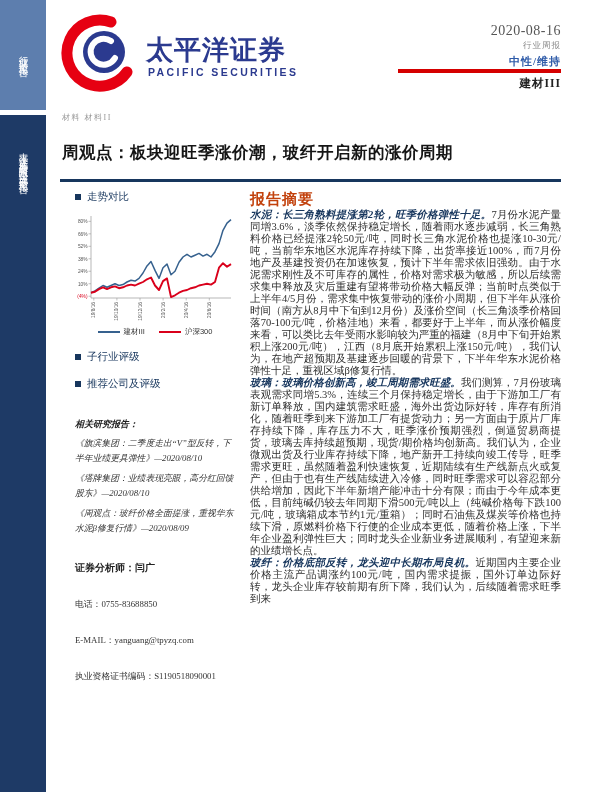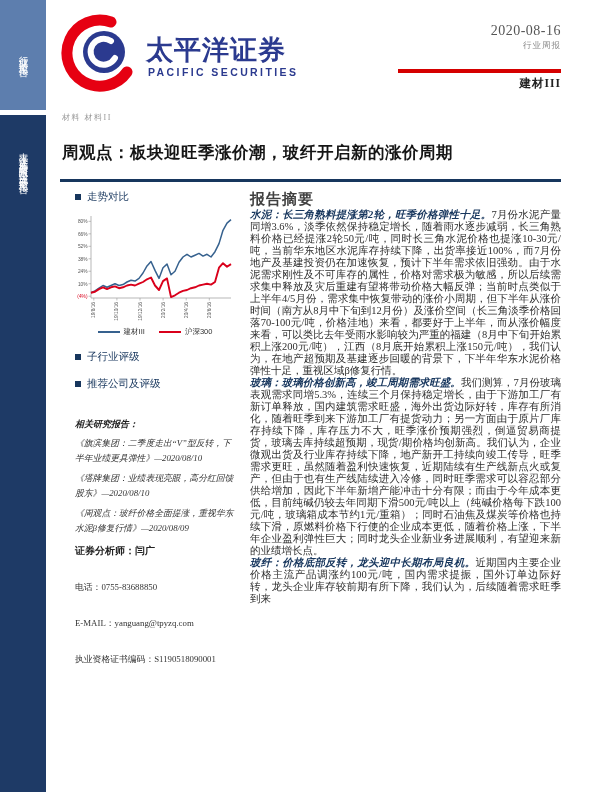--- a/index.html
+++ b/index.html
@@ -39,24 +39,24 @@
   .legend{display:flex;gap:14px;justify-content:center;margin-top:1px;}
   .legend-item{display:flex;align-items:center;gap:4px;font-size:7.5px;color:#333;
     font-family:"Liberation Sans", sans-serif;}
   .legend-swatch{width:22px;height:2.5px;}
   .rating-row{margin-top:7px;display:flex;justify-content:space-between;
     font-size:9.5px;font-weight:700;color:#222;padding:2px 2px 5px 0;
     border-bottom:1px solid #17365d;}
   .sec-h2{margin-top:13px;}
   .related-h{margin-top:27px;font-size:9px;font-weight:700;font-style:italic;color:#222;}
   .report-item{margin-top:5px;font-size:8.8px;font-style:italic;color:#333;line-height:15px;}
-  .analyst{margin-top:8px;font-size:10px;font-weight:700;color:#222;}
+  .analyst{margin-top:25px;font-size:10px;font-weight:700;color:#222;}
   .contact{margin-top:24px;font-size:8.8px;color:#333;}
   
-  .sum-h{font-family:"Liberation Sans", sans-serif;font-size:15px;font-weight:700;color:#404040;
+  .sum-h{font-family:"Liberation Sans", sans-serif;font-size:15px;font-weight:700;color:#c2410c;
     letter-spacing:1px;}
   .para{font-size:10.5px;line-height:12px;text-align:justify;color:#2e2e2e;}
   .lead{font-weight:700;font-style:italic;color:#17365d;}
   svg text{font-family:"Liberation Sans", sans-serif;}
 </style>
 </head>
 <body>
 
 <div class="page">
 
@@ -70,20 +70,21 @@
   <svg class="logo" width="82" height="94" viewBox="0 0 82 94">
     <path d="M52 14 A33 33 0 1 0 68 64" fill="none" stroke="#e60012" stroke-width="11" stroke-linecap="round"></path>
     <circle cx="45" cy="44" r="21" fill="#2b3a8f"></circle>
     <path d="M52 33 A13 13 0 1 0 56 50" fill="none" stroke="#ffffff" stroke-width="6" stroke-linecap="round"></path>
   </svg>
   <div class="brand-cn">太平洋证券</div>
   <div class="brand-en">PACIFIC SECURITIES</div>
 
   <div class="meta meta-date">2020-08-16</div>
   <div class="meta meta-type">行业周报</div>
+  <div class="meta meta-rating">中性/维持</div>
   <div class="red-rule"></div>
   <div class="meta meta-industry">建材III</div>
 
   <div class="breadcrumb">材料 材料II</div>
   <div class="title">周观点：板块迎旺季涨价潮，玻纤开启新的涨价周期</div>
   <div class="title-rule"></div>
 
   <div class="left-col">
     <div class="sec-h">
       <span class="bullet"></span>

